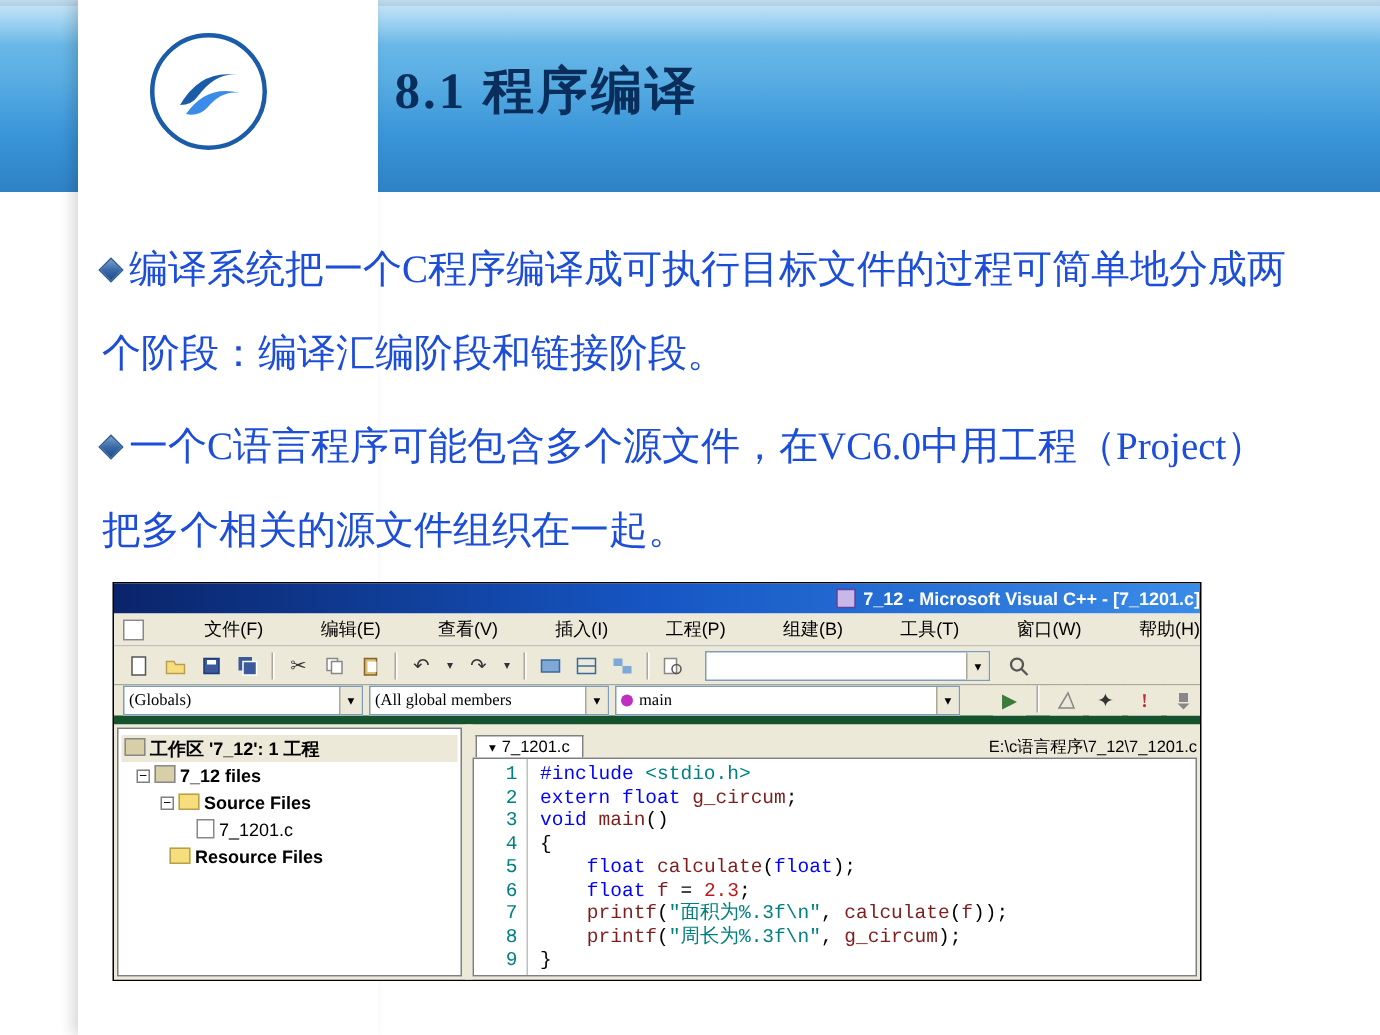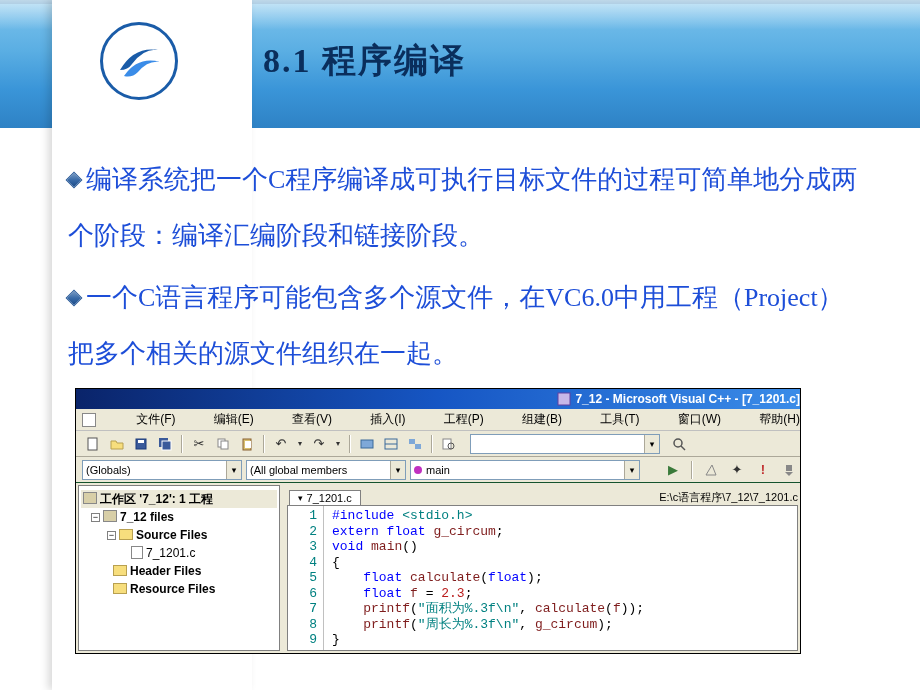--- a/index.html
+++ b/index.html
@@ -157,37 +157,38 @@
     position: absolute; right: 0; top: 0;
     width: 15px; height: 18px;
     background: #ece9d8;
     border-left: 1px solid #aca899;
     display: flex; align-items: center; justify-content: center;
     font-size: 9px;
   }
   .ide-toolbar2 {
     height: 26px;
     background: #ece9d8;
-    border-bottom: 1px solid #14532d;
-    display: flex;
-    align-items: center;
+    border-bottom: 6px solid #14532d;
+    display: flex;
+    align-items: flex-start;
     padding-left: 6px;
     gap: 4px;
+    font-family: Liberation Serif, serif;
   }
   .combo-globals { min-width: 160px; }
   .combo-members { min-width: 160px; }
   .combo-main { min-width: 230px; }
   .purple-dot { width: 8px; height: 8px; background: #c030c0; border-radius: 50%; display: inline-block; margin-right: 4px; }
   .ide-body {
     display: flex;
     height: calc(100% - 20px - 22px - 26px - 26px);
     background: #ece9d8;
   }
   .ide-tree {
-    width: 202px;
+    width: 230px;
     background: #fff;
     border: 1px solid #808080;
     margin: 2px;
     padding: 4px 2px;
     font-size: 12px;
     position: relative;
     overflow: hidden;
   }
   .tree-row { white-space: nowrap; line-height: 18px; padding-left: 2px; }
   .tree-row.selected { background: #ece9d8; }
@@ -465,23 +466,20 @@
         <span class="tree-ws-icon"></span><b>工作区 '7_12': 1 工程</b>
       </div>
       <div class="tree-row" style="padding-left:10px;">
         <span class="tree-toggle">−</span><span class="tree-ws-icon"></span><b>7_12 files</b>
       </div>
       <div class="tree-row" style="padding-left:26px;">
         <span class="tree-toggle">−</span><span class="tree-folder"></span><b>Source Files</b>
       </div>
       <div class="tree-row" style="padding-left:50px;">
         <span class="tree-file"></span><span>7_1201.c</span>
-      </div>
-      <div class="tree-row" style="padding-left:32px;">
-        <span class="tree-folder"></span><b>Header Files</b>
       </div>
       <div class="tree-row" style="padding-left:32px;">
         <span class="tree-folder"></span><b>Resource Files</b>
       </div>
     </div>
 
     <div class="ide-splitter"></div>
 
     <div class="ide-editor">
       <div class="editor-tabs">

